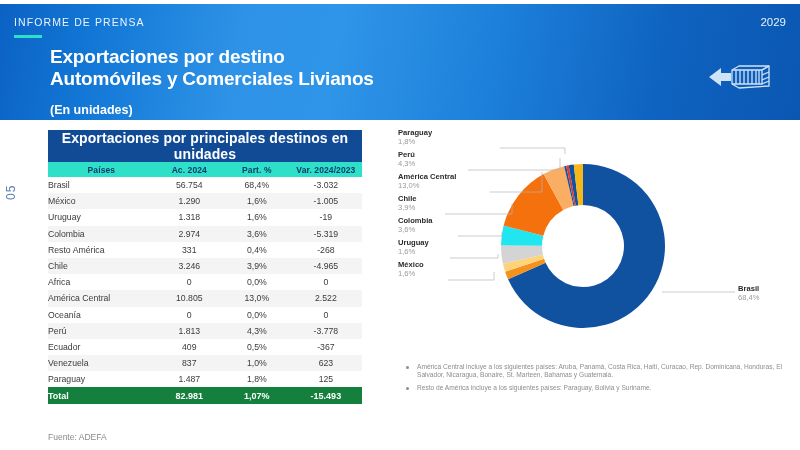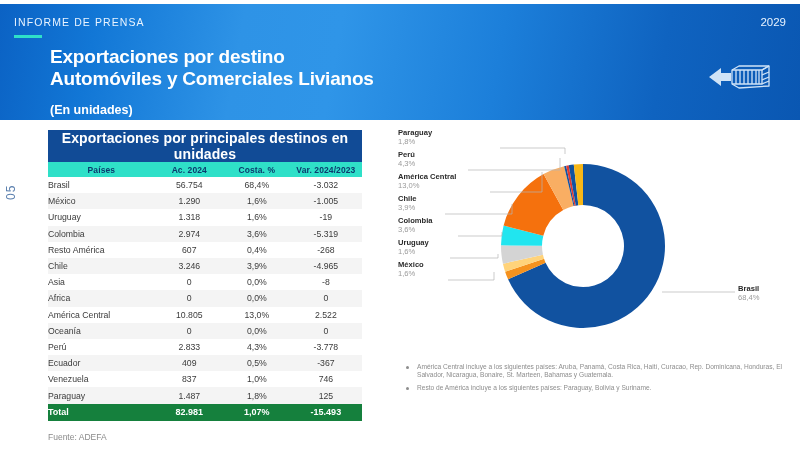--- a/index.html
+++ b/index.html
@@ -137,21 +137,21 @@
 
 <div id="table-wrap">
   <table id="tbl">
     <thead>
       <tr>
         <th class="tbl-title" colspan="4">Exportaciones por principales destinos en unidades</th>
       </tr>
       <tr>
         <th class="colhead c0">Países</th>
         <th class="colhead">Ac. 2024</th>
-        <th class="colhead">Costa. %</th>
+        <th class="colhead">Part. %</th>
         <th class="colhead">Var. 2024/2023</th>
       </tr>
     </thead>
     <tbody id="tbody">
         <tr>
           <td class="c-country">Brasil</td>
           <td class="c-num">56.754</td>
           <td class="c-pct">68,4%</td>
           <td class="c-var neg">-3.032</td>
         </tr>
@@ -168,71 +168,65 @@
           <td class="c-var neg">-19</td>
         </tr>
         <tr>
           <td class="c-country">Colombia</td>
           <td class="c-num">2.974</td>
           <td class="c-pct">3,6%</td>
           <td class="c-var neg">-5.319</td>
         </tr>
         <tr>
           <td class="c-country">Resto América</td>
-          <td class="c-num">607</td>
+          <td class="c-num">331</td>
           <td class="c-pct">0,4%</td>
           <td class="c-var neg">-268</td>
         </tr>
         <tr>
           <td class="c-country">Chile</td>
           <td class="c-num">3.246</td>
           <td class="c-pct">3,9%</td>
           <td class="c-var neg">-4.965</td>
         </tr>
         <tr>
-          <td class="c-country">Asia</td>
-          <td class="c-num">0</td>
-          <td class="c-pct">0,0%</td>
-          <td class="c-var neg">-8</td>
-        </tr>
-        <tr>
           <td class="c-country">Africa</td>
           <td class="c-num">0</td>
           <td class="c-pct">0,0%</td>
           <td class="c-var zero">0</td>
         </tr>
         <tr>
           <td class="c-country">América Central</td>
           <td class="c-num">10.805</td>
           <td class="c-pct">13,0%</td>
           <td class="c-var pos">2.522</td>
         </tr>
         <tr>
           <td class="c-country">Oceanía</td>
           <td class="c-num">0</td>
           <td class="c-pct">0,0%</td>
           <td class="c-var zero">0</td>
         </tr>
         <tr>
           <td class="c-country">Perú</td>
-          <td class="c-num">2.833</td>
+          <td class="c-num">1.813</td>
           <td class="c-pct">4,3%</td>
           <td class="c-var neg">-3.778</td>
         </tr>
         <tr>
           <td class="c-country">Ecuador</td>
           <td class="c-num">409</td>
           <td class="c-pct">0,5%</td>
           <td class="c-var neg">-367</td>
         </tr>
         <tr>
           <td class="c-country">Venezuela</td>
           <td class="c-num">837</td>
           <td class="c-pct">1,0%</td>
-          <td class="c-var pos">746</td>
+          <td class="c-var pos">623</td>
         </tr>
         <tr>
           <td class="c-country">Paraguay</td>
           <td class="c-num">1.487</td>
           <td class="c-pct">1,8%</td>
           <td class="c-var pos">125</td>
         </tr>
       </tbody>
     <tfoot>
       <tr id="total-row">

